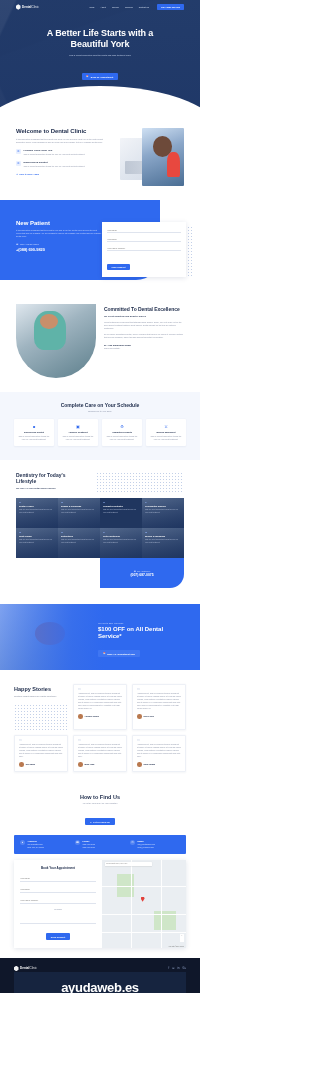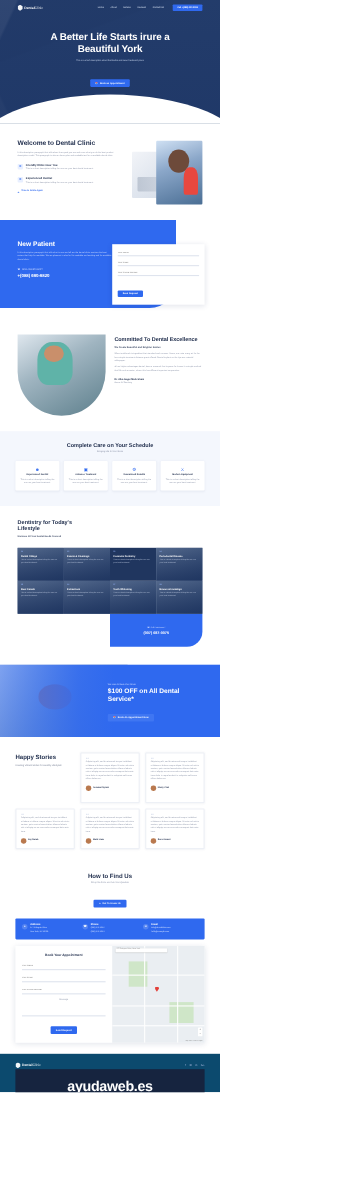--- a/index.html
+++ b/index.html
@@ -287,21 +287,21 @@
           background:#e2403a; clip-path:polygon(50% 100%,0 38%,15% 8%,85% 8%,100% 38%);}
   .msearch { position:absolute; left:3px; top:2px; width:56%; height:4px;
              background:#fff; border-radius:.5px; box-shadow:0 .3px 1px rgba(0,0,0,.2);
              font-size:1.6px; color:#8a8a8a; display:flex; align-items:center; padding:0 1px; }
   .mzoom { position:absolute; right:2px; bottom:6px; width:4px; background:#fff;
            border-radius:.5px; font-size:2.4px; color:#666; text-align:center; }
   .mzoom div { height:4px; line-height:4px; }
   .mcredit { position:absolute; right:2px; bottom:1px; font-size:1.4px; color:#777; }
 
   
-  .ft { margin-top:10px; background:#0c4a6e; padding:8px 14px; position:relative; }
+  .ft { margin-top:10px; background:#0f172a; padding:8px 14px; position:relative; }
   .ft-top { display:flex; align-items:center; justify-content:space-between; }
   .ft-soc { display:flex; gap:3px; }
   .ft-soc span { color:#9fb2d8; font-size:2.6px; }
   .ft-cp { text-align:center; color:#7f92b8; font-size:1.8px; margin-top:12px; }
   .wm {
     position:absolute; left:14px; top:14px; width:172px; height:32px;
     background:#16243f; display:flex; align-items:center; justify-content:center;
   }
   .wm span { color:#fff; font-size:13px; font-weight:bold; letter-spacing:-.3px; }
 </style>
@@ -325,21 +325,21 @@
         <a href="#">About</a>
         <a href="#">Service</a>
         <a href="#">Reviews</a>
         <a href="#">Contact Us</a>
         <span class="cta">Call +(088) 000 9999</span>
       </nav>
     </div>
 
     <div class="hero-body">
       <div class="hero-h1">
-        <div>A Better Life Starts irure a</div>
+        <div>A Better Life Starts with a</div>
         <div>Beautiful York</div>
       </div>
       <div class="hero-sub">This is a short description about the Dental and basic treatment plans</div>
       <div class="hero-btn">
         <span class="btn">
           <span>📅</span>
           <span>Book an Appointment</span>
         </span>
       </div>
     </div>

